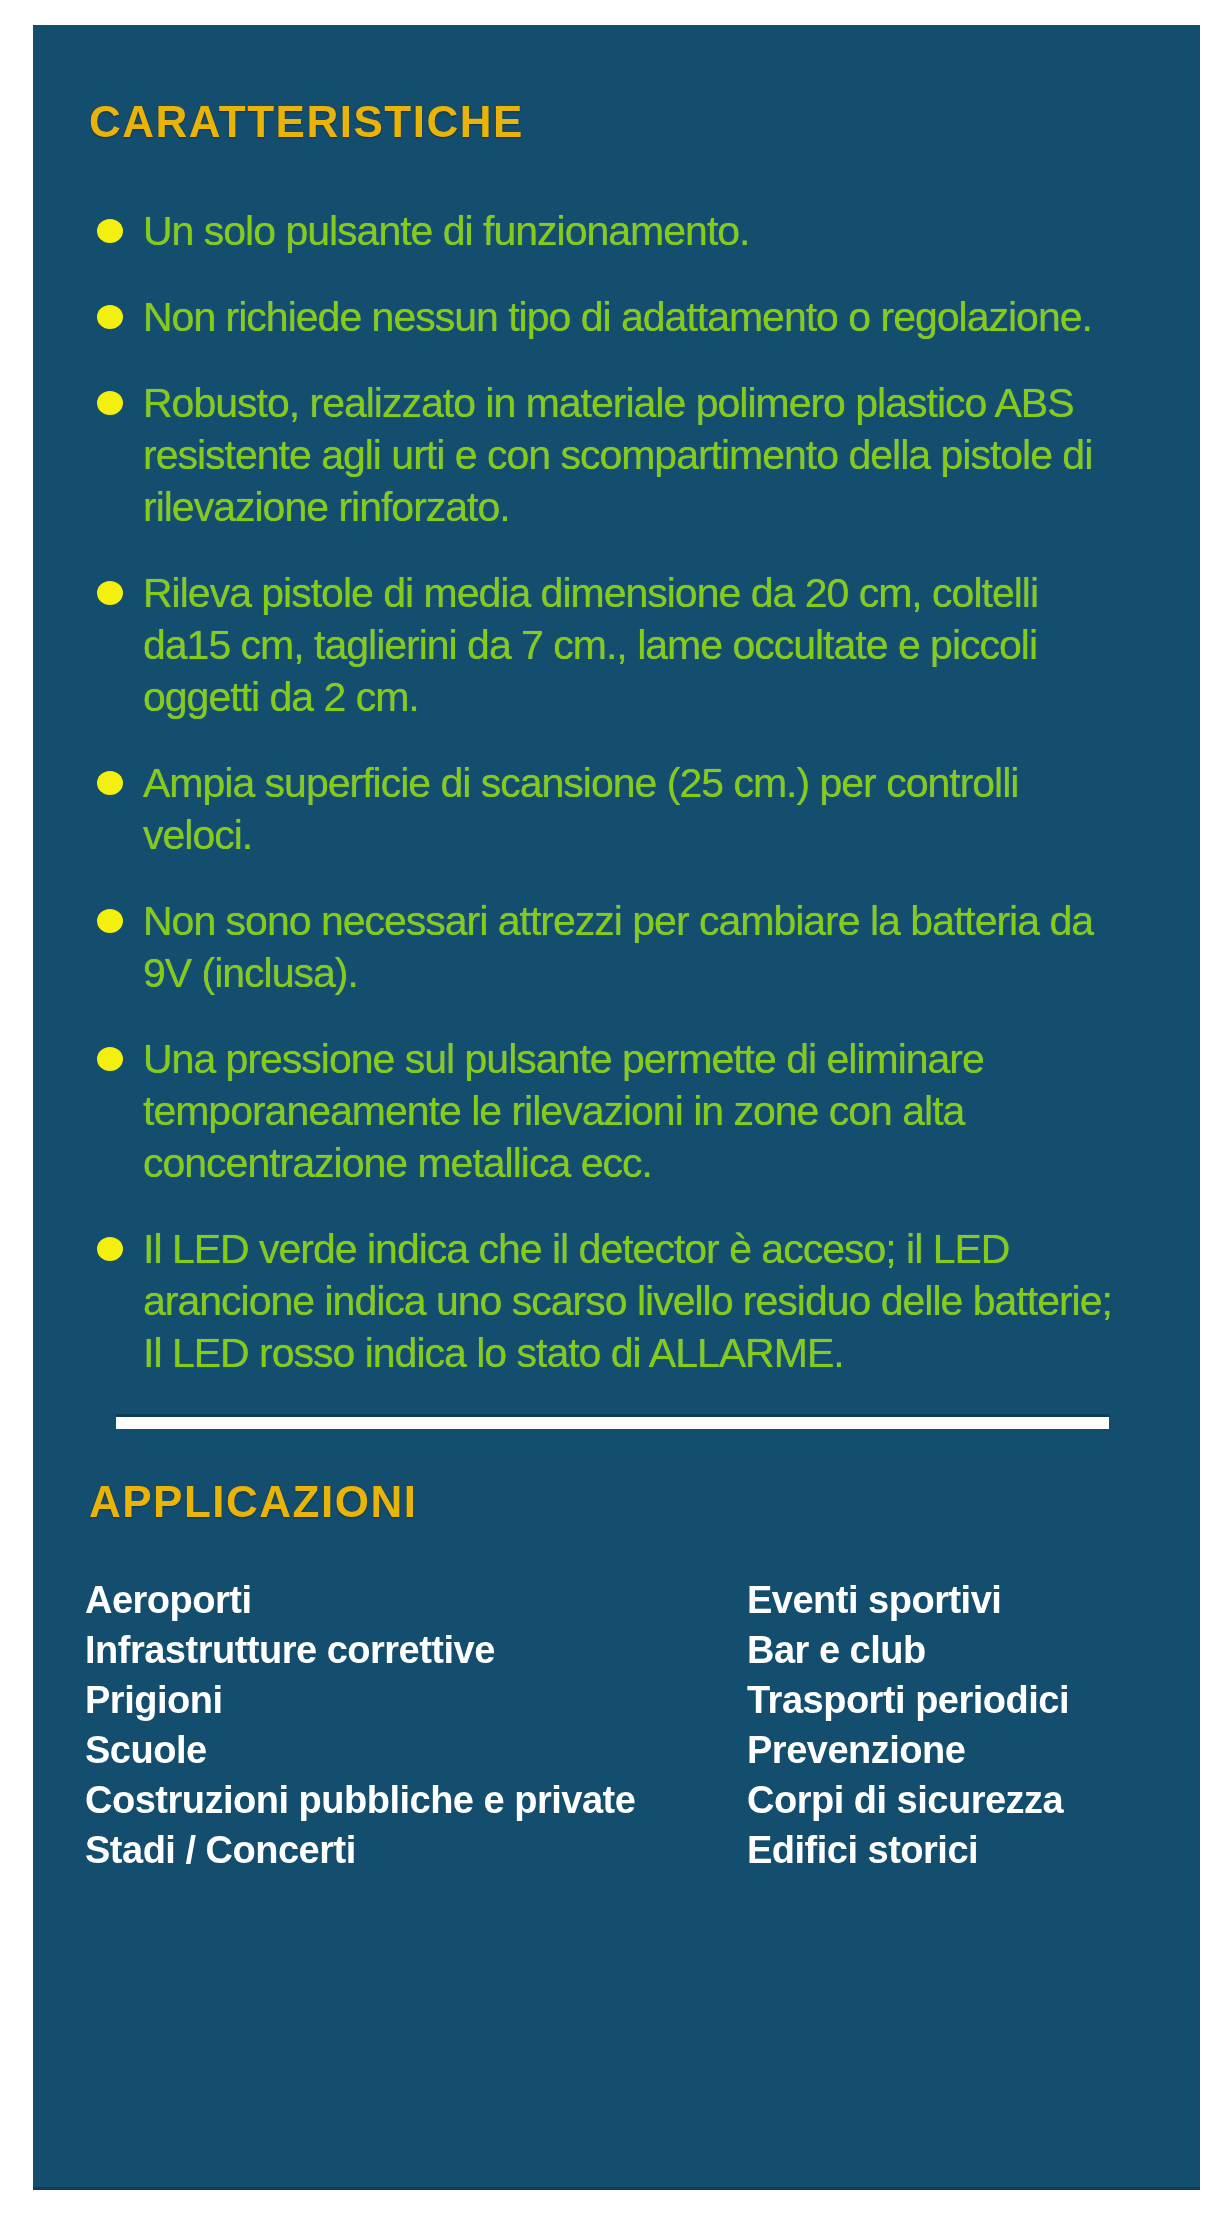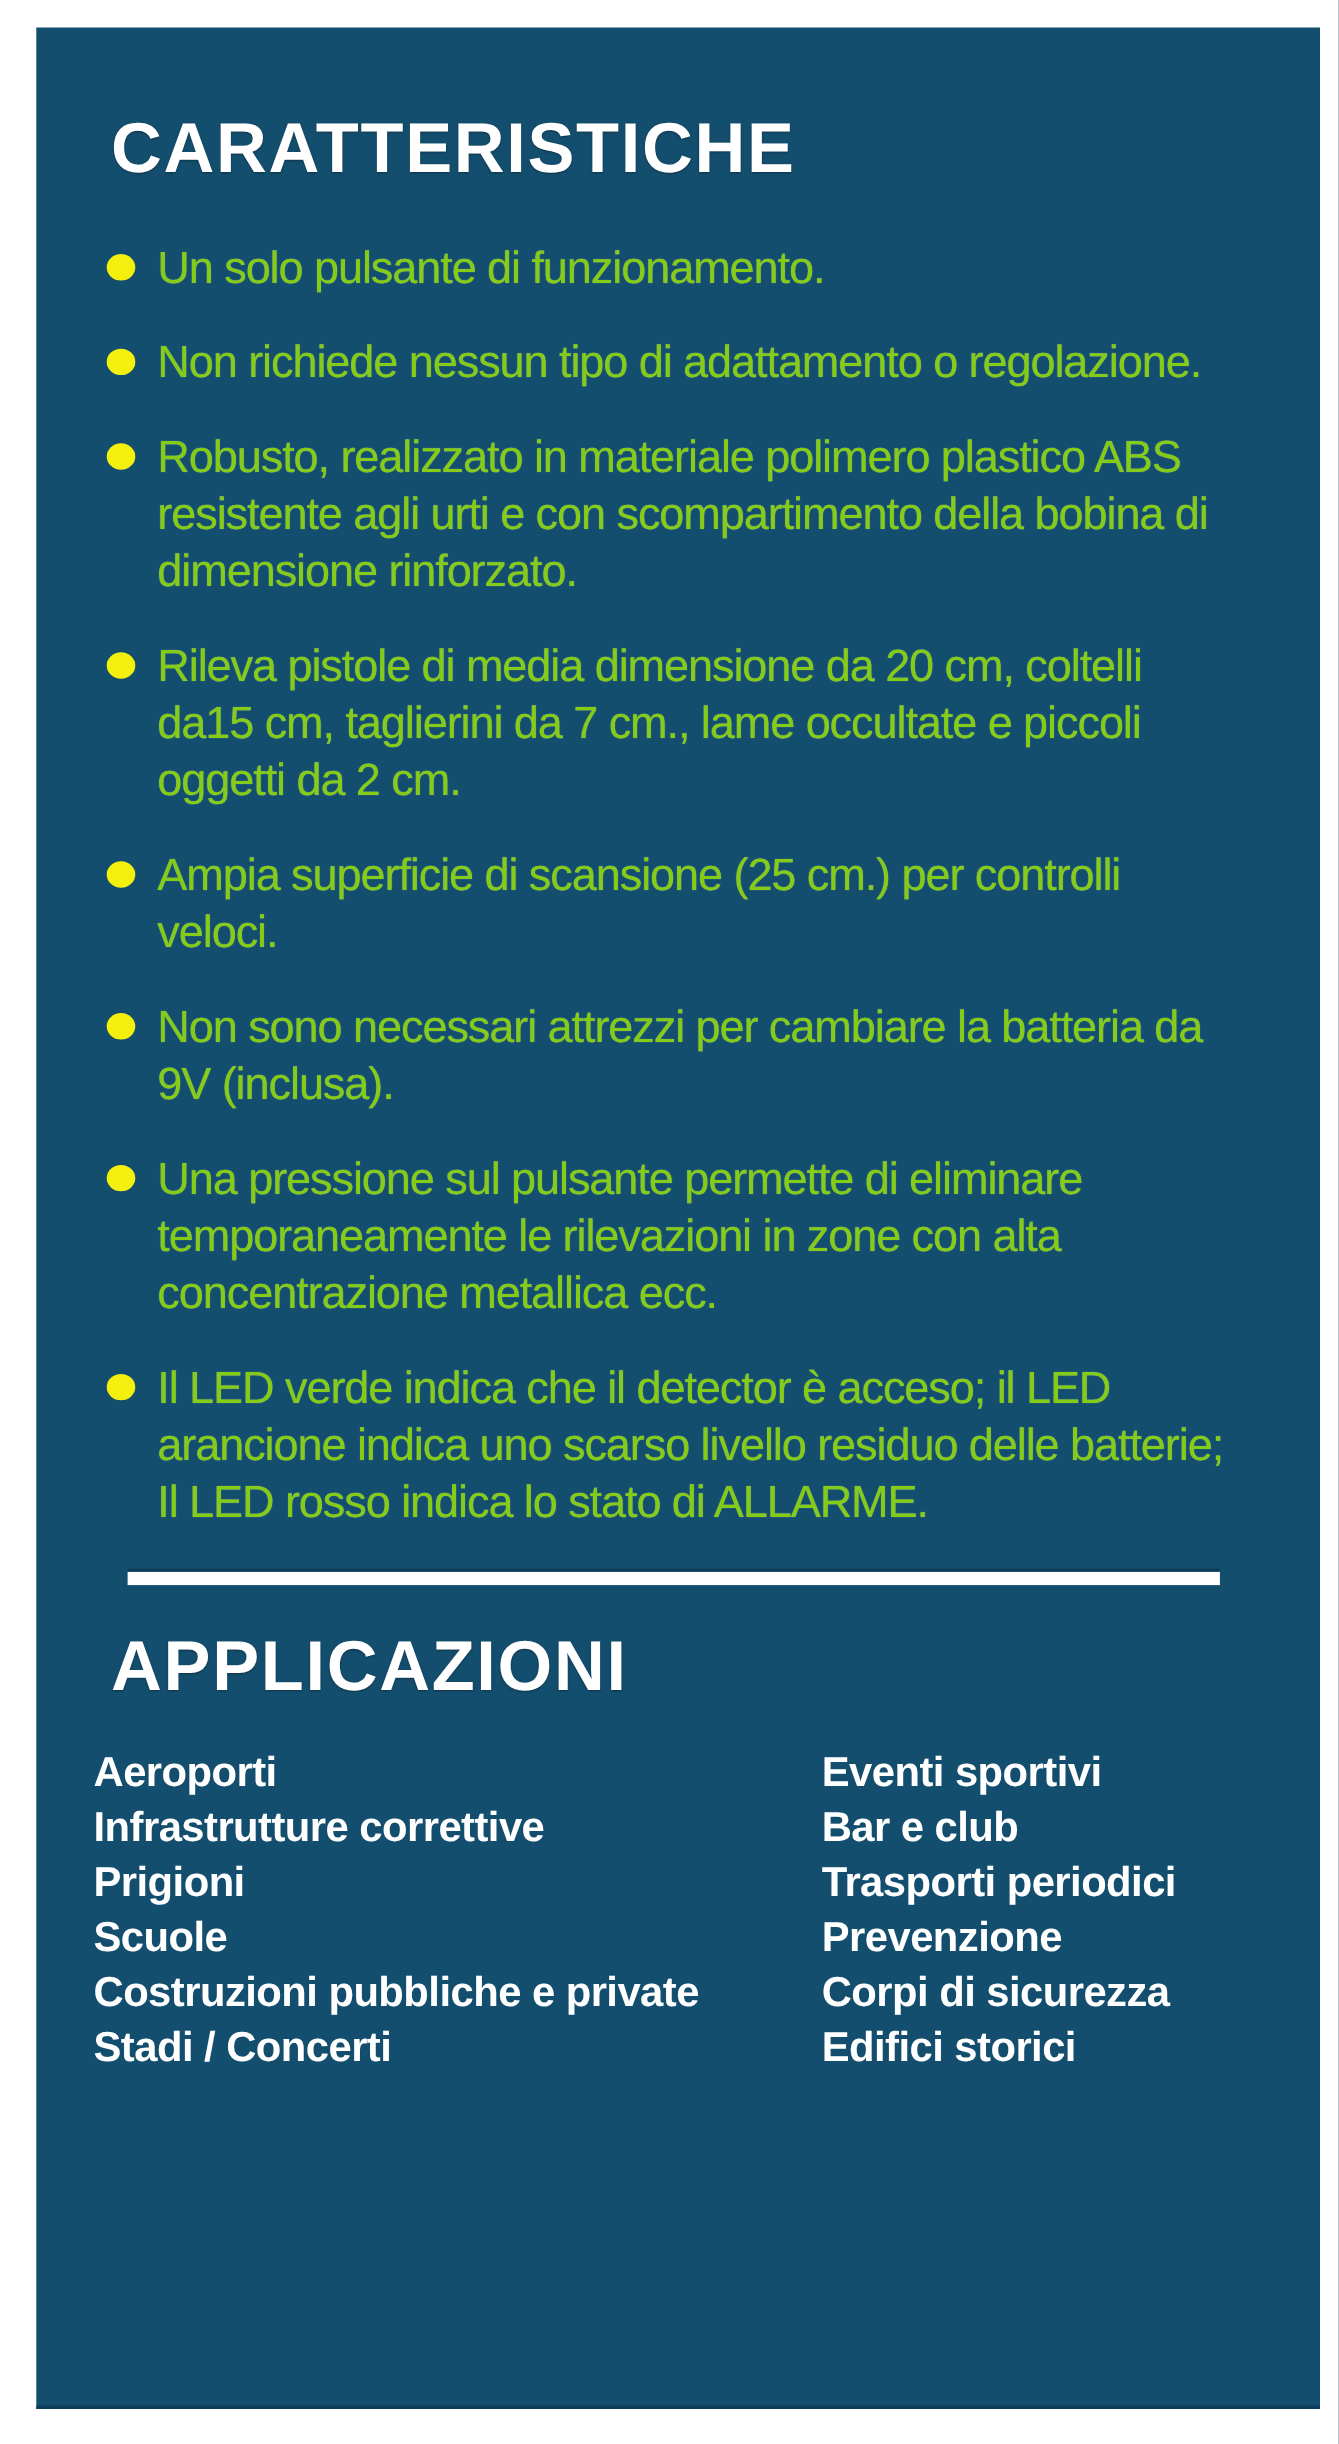--- a/index.html
+++ b/index.html
@@ -22,23 +22,23 @@
     width: 1167px;
     height: 2165px;
     background: #144e6e;
     box-sizing: border-box;
     padding: 66px 58px 0 52px;
     overflow: hidden;
     border-bottom: 3px solid #0d3d58;
   }
 
   .section-title {
-    margin: 16px;
-    color: #ffffff;
-    font-size: 64px;
+    margin: 4px;
+    color: #eab308;
+    font-size: 44px;
     line-height: 54px;
     font-weight: bold;
     letter-spacing: 1.5px;
     text-shadow: 0 1px 2px rgba(0,0,0,0.35);
   }
   .features-title {
     margin-bottom: 56px;
   }
 
   ul.feature-list {
@@ -114,21 +114,21 @@
       <li>
         <span class="bullet-dot"></span>
         <span class="feature-text">Un solo pulsante di funzionamento.</span>
       </li>
       <li>
         <span class="bullet-dot"></span>
         <span class="feature-text">Non richiede nessun tipo di adattamento o regolazione.</span>
       </li>
       <li>
         <span class="bullet-dot"></span>
-        <span class="feature-text">Robusto, realizzato in materiale polimero plastico ABS resistente agli urti e con scompartimento della bobina di dimensione rinforzato.</span>
+        <span class="feature-text">Robusto, realizzato in materiale polimero plastico ABS resistente agli urti e con scompartimento della pistole di rilevazione rinforzato.</span>
       </li>
       <li>
         <span class="bullet-dot"></span>
         <span class="feature-text">Rileva pistole di media dimensione da 20 cm, coltelli da15 cm, taglierini da 7 cm., lame occultate e piccoli oggetti da 2 cm.</span>
       </li>
       <li>
         <span class="bullet-dot"></span>
         <span class="feature-text">Ampia superficie di scansione (25 cm.) per controlli veloci.</span>
       </li>
       <li>

